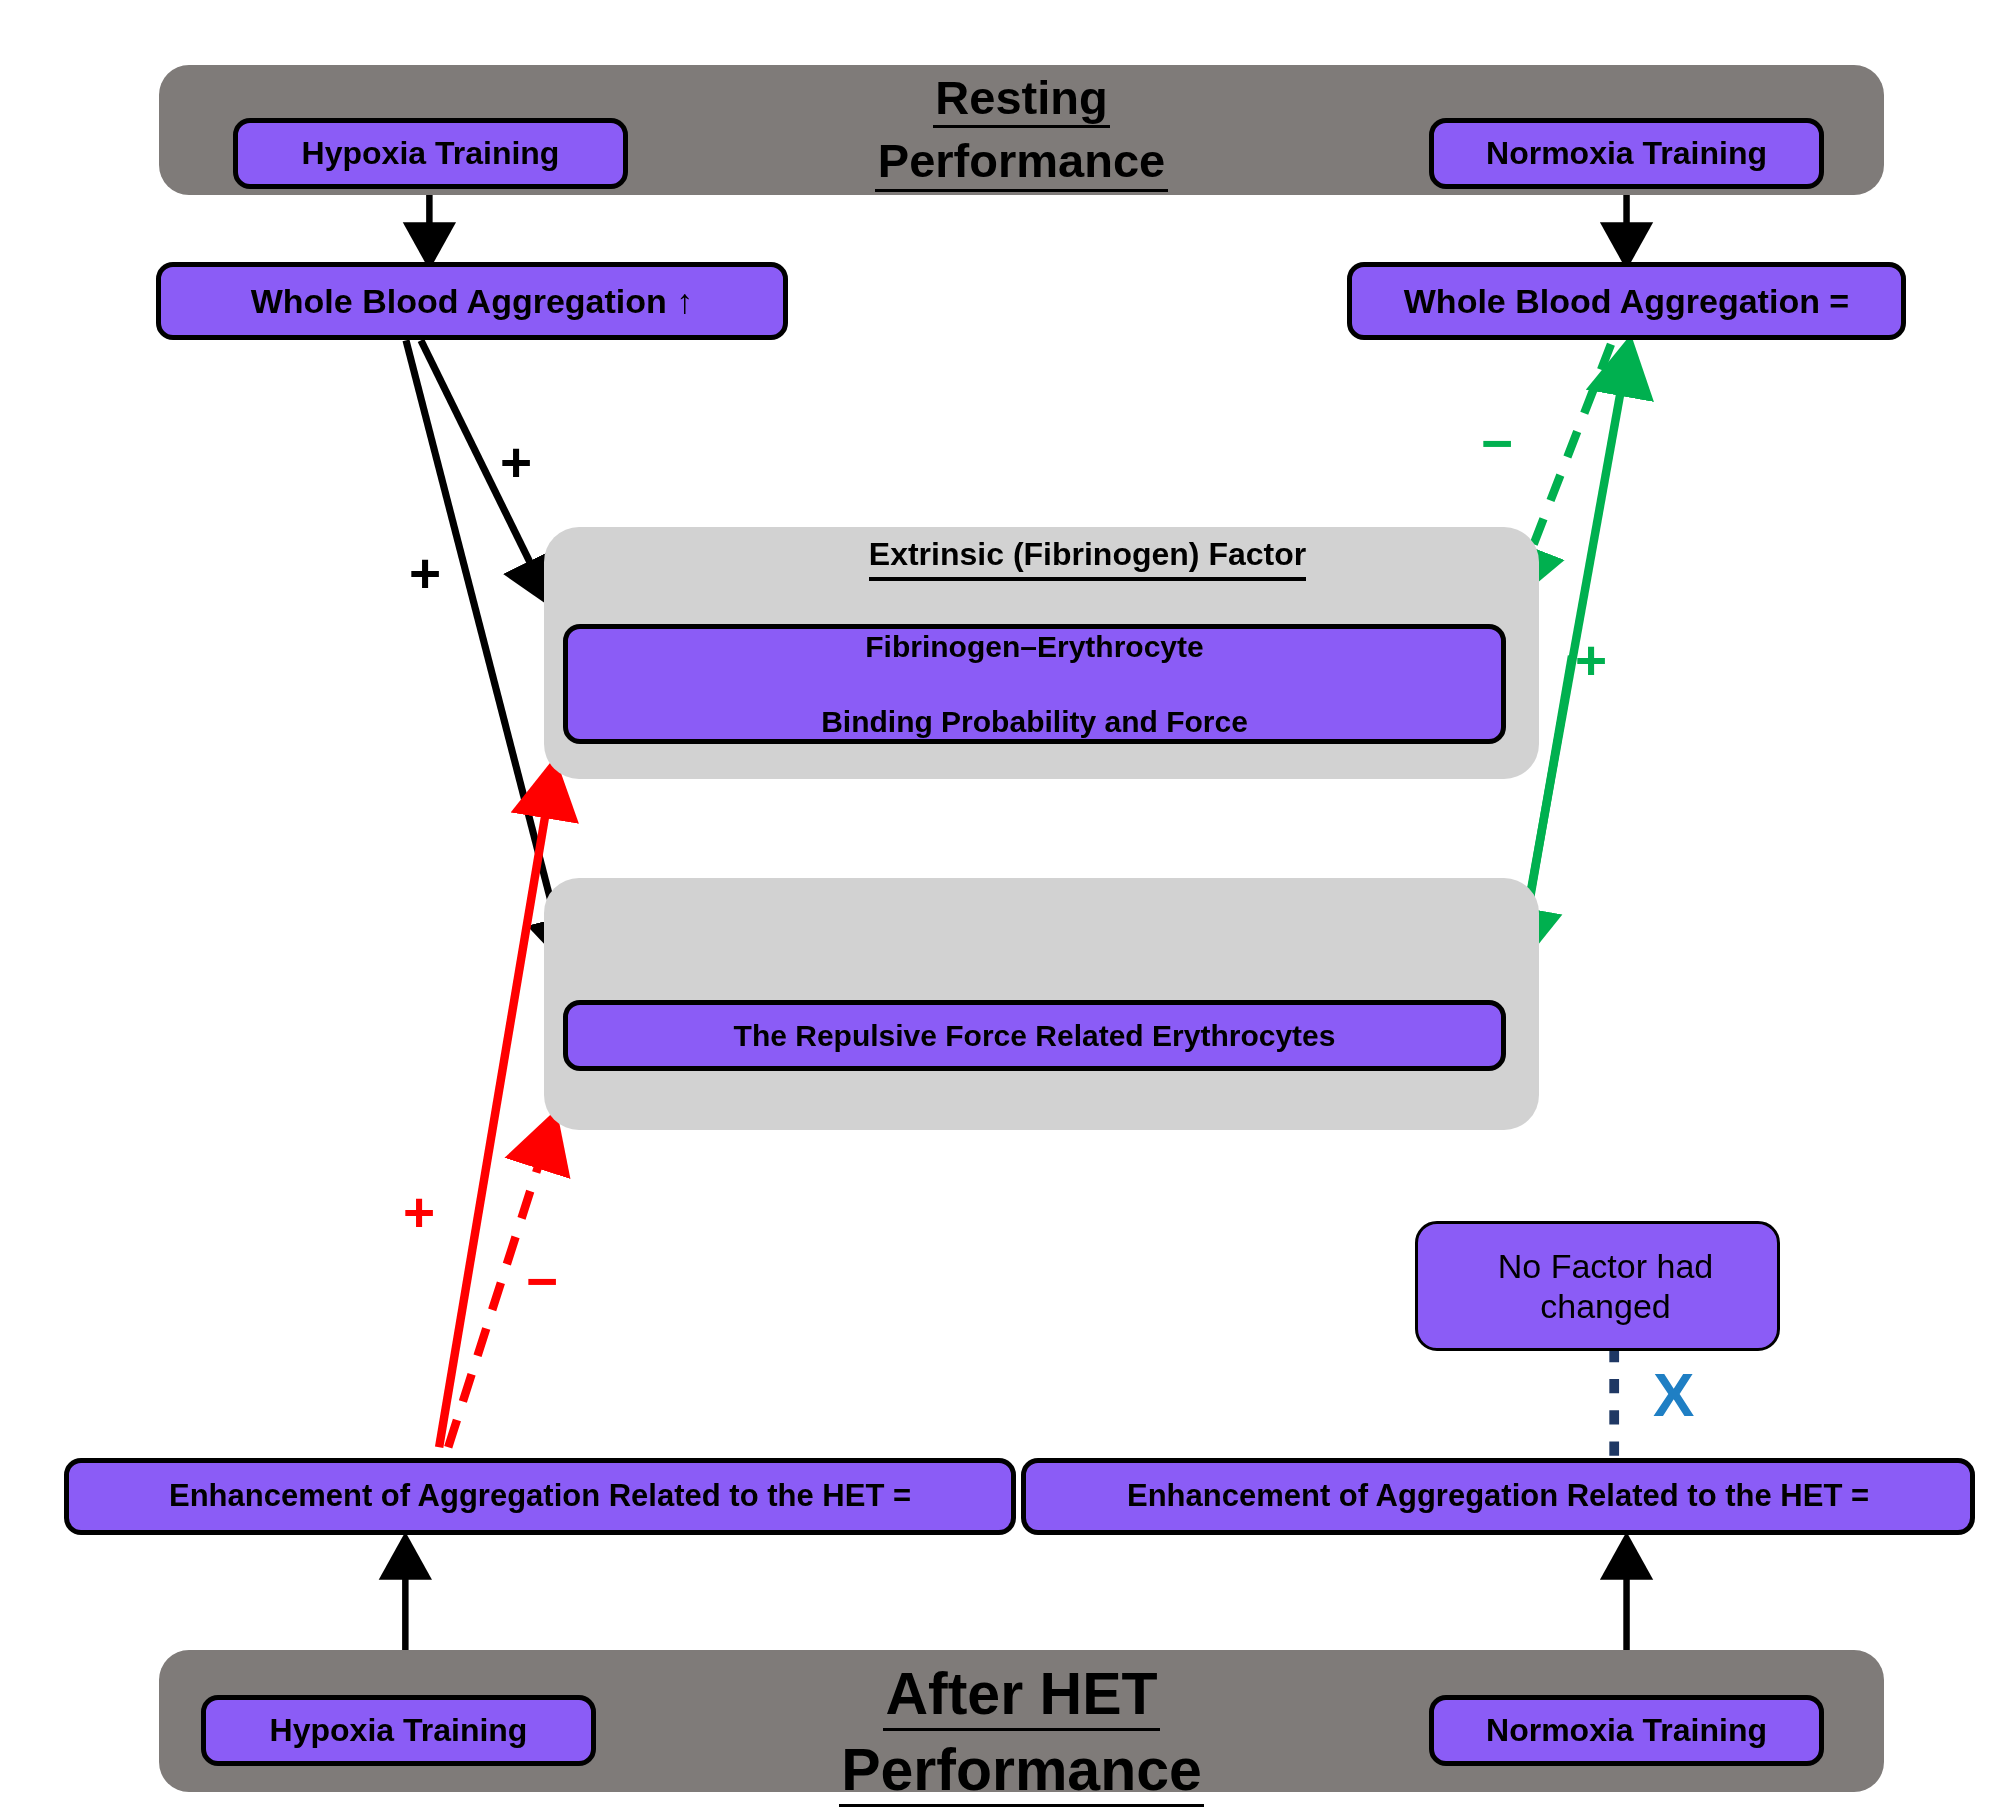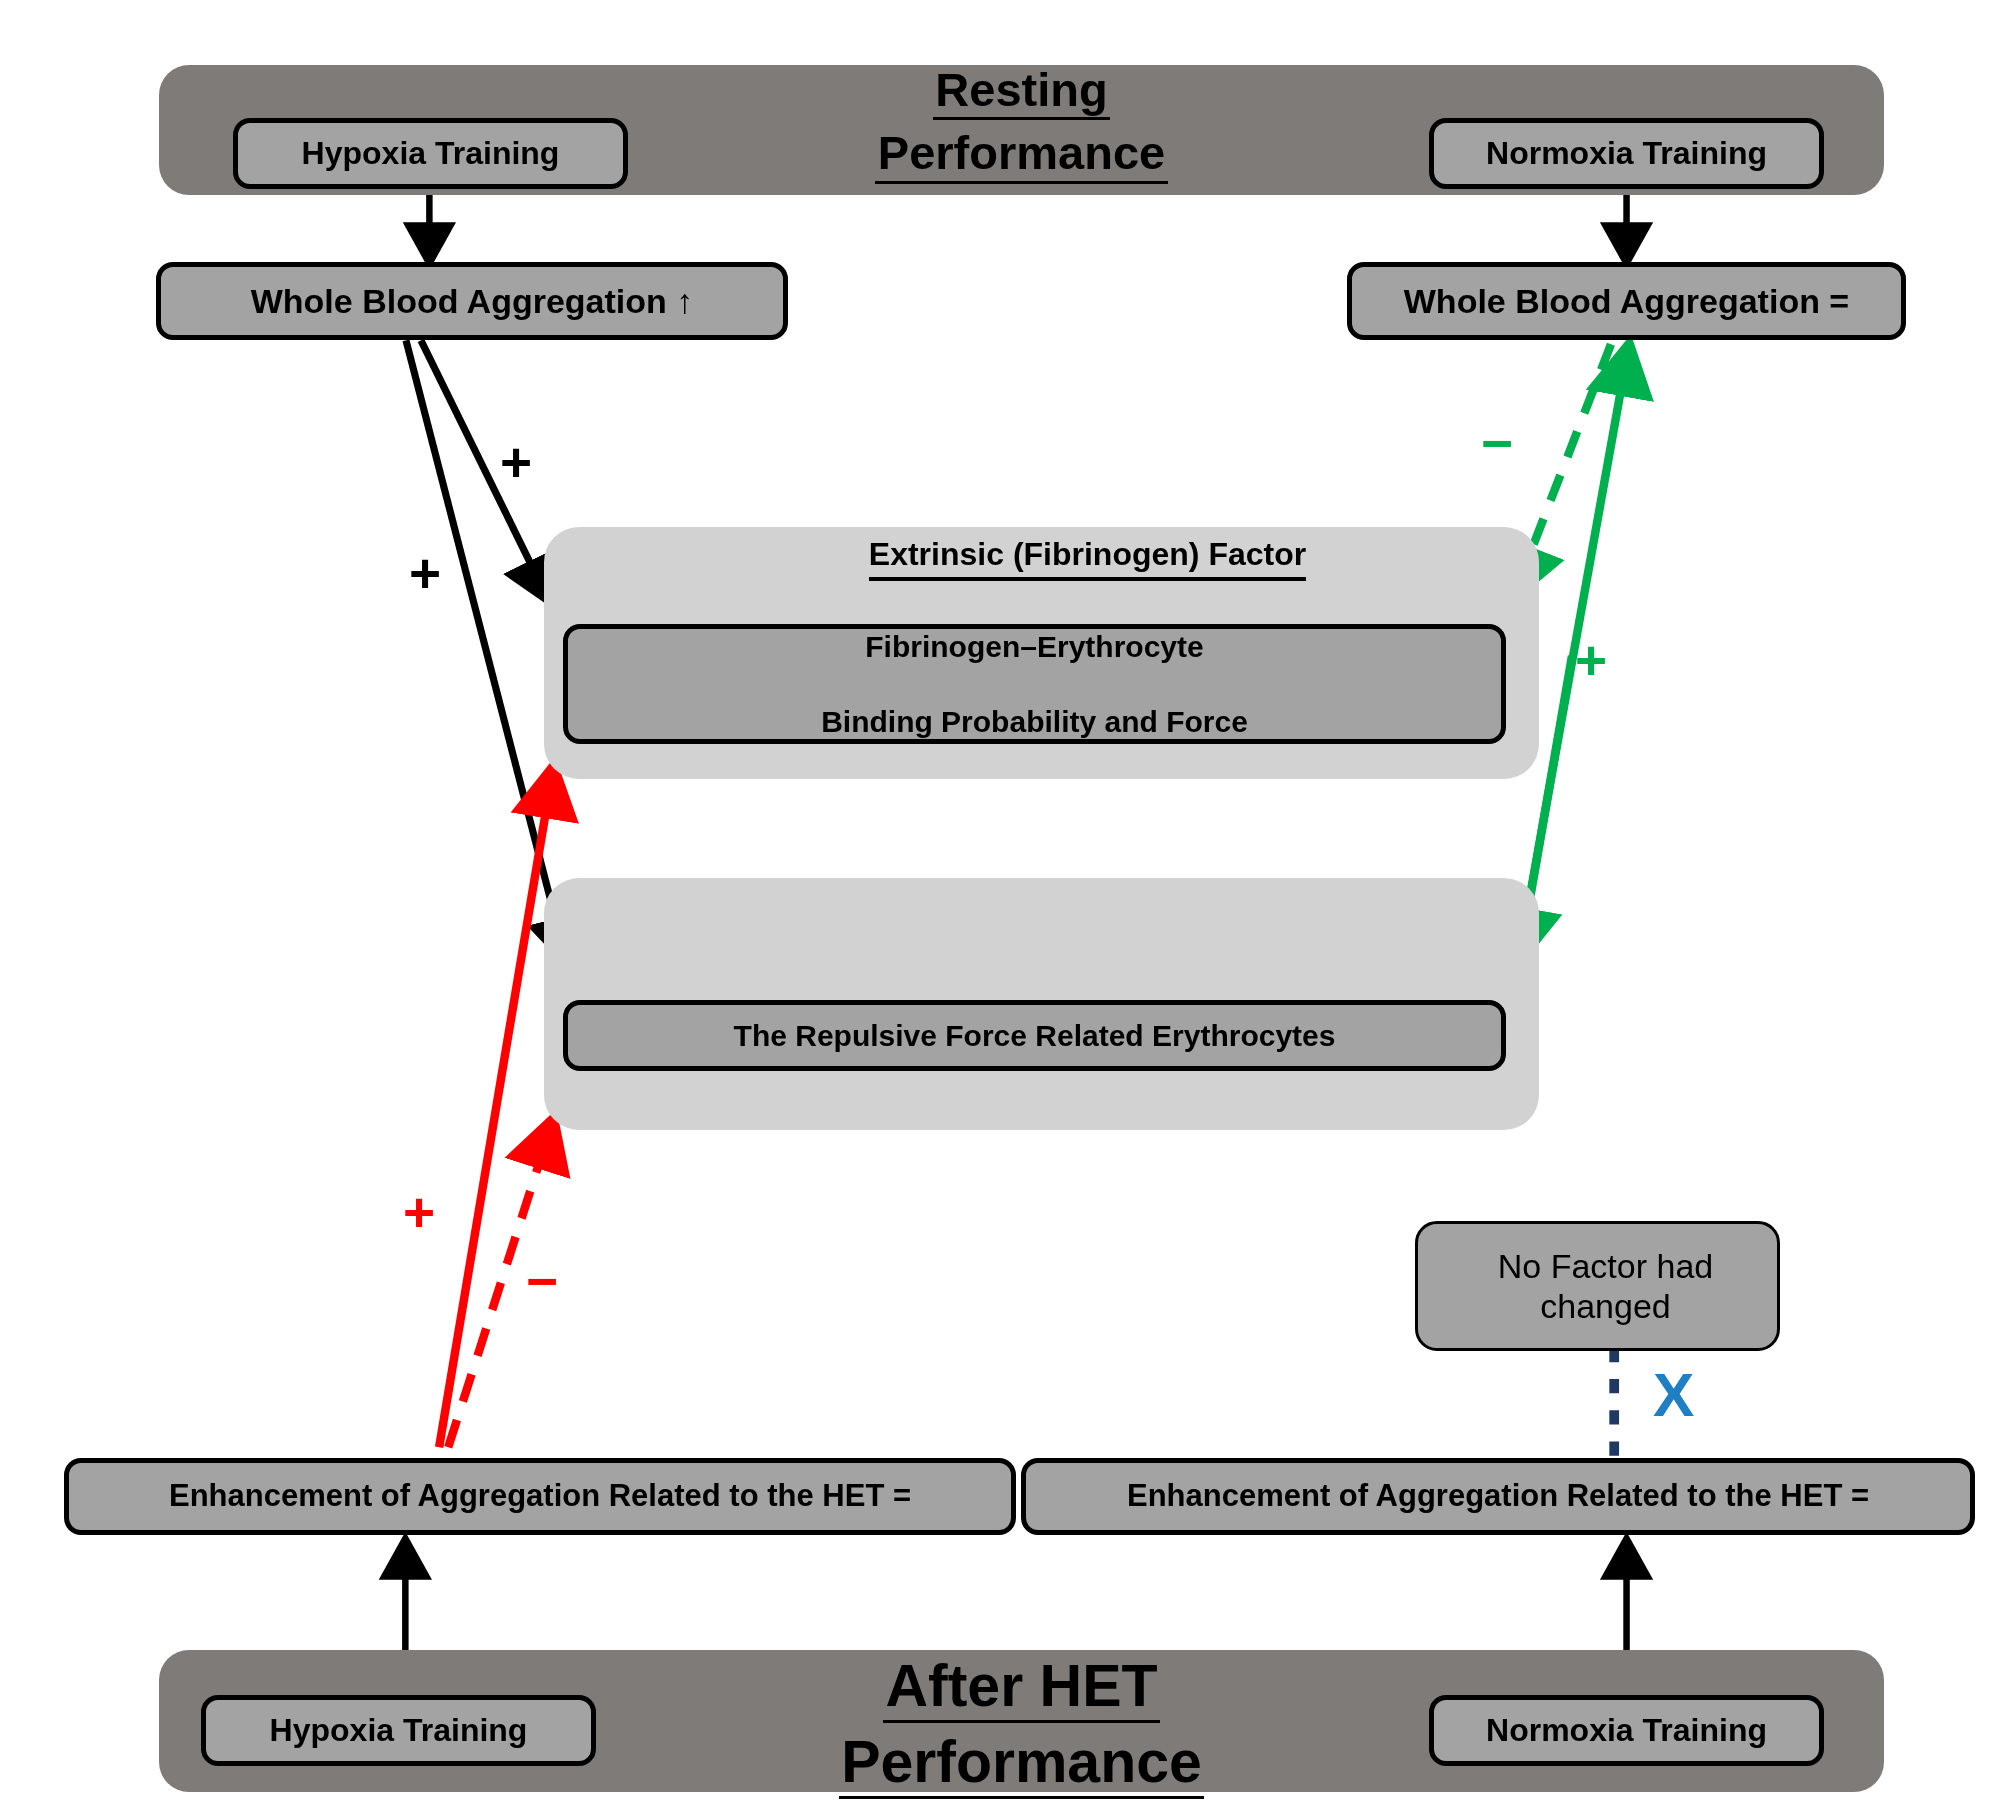--- a/index.html
+++ b/index.html
@@ -15,28 +15,28 @@
   
   .banner{
     position:absolute;background:#7F7B79;border-radius:30px;
     box-sizing:border-box;
   }
   .banner-title{
     position:absolute;left:0;right:0;text-align:center;
     font-weight:bold;color:#000;line-height:1.06;
   }
   .banner-title span{
-    display:block;border-bottom:3.9px solid #000;margin:0 auto;width:max-content;
+    display:block;border-bottom:3.9px solid #000;margin:8px auto;width:max-content;
     padding:0 2.6px 2.6px 2.6px;
   }
   .banner-title span + span{margin-top:7.8px;}
 
   
   .node{
-    position:absolute;background:#a3a3a3;border:5.8px solid #000;border-radius:17px;
+    position:absolute;background:#8b5cf6;border:5.8px solid #000;border-radius:17px;
     box-sizing:border-box;display:flex;align-items:center;justify-content:center;
     text-align:center;font-weight:bold;color:#000;line-height:1.18;
   }
   .node.thin{border-width:3.2px;font-weight:normal;border-radius:22px;}
 
   
   .factor{
     position:absolute;background:#D2D2D2;border-radius:35px;box-sizing:border-box;
   }
   .factor-title{

